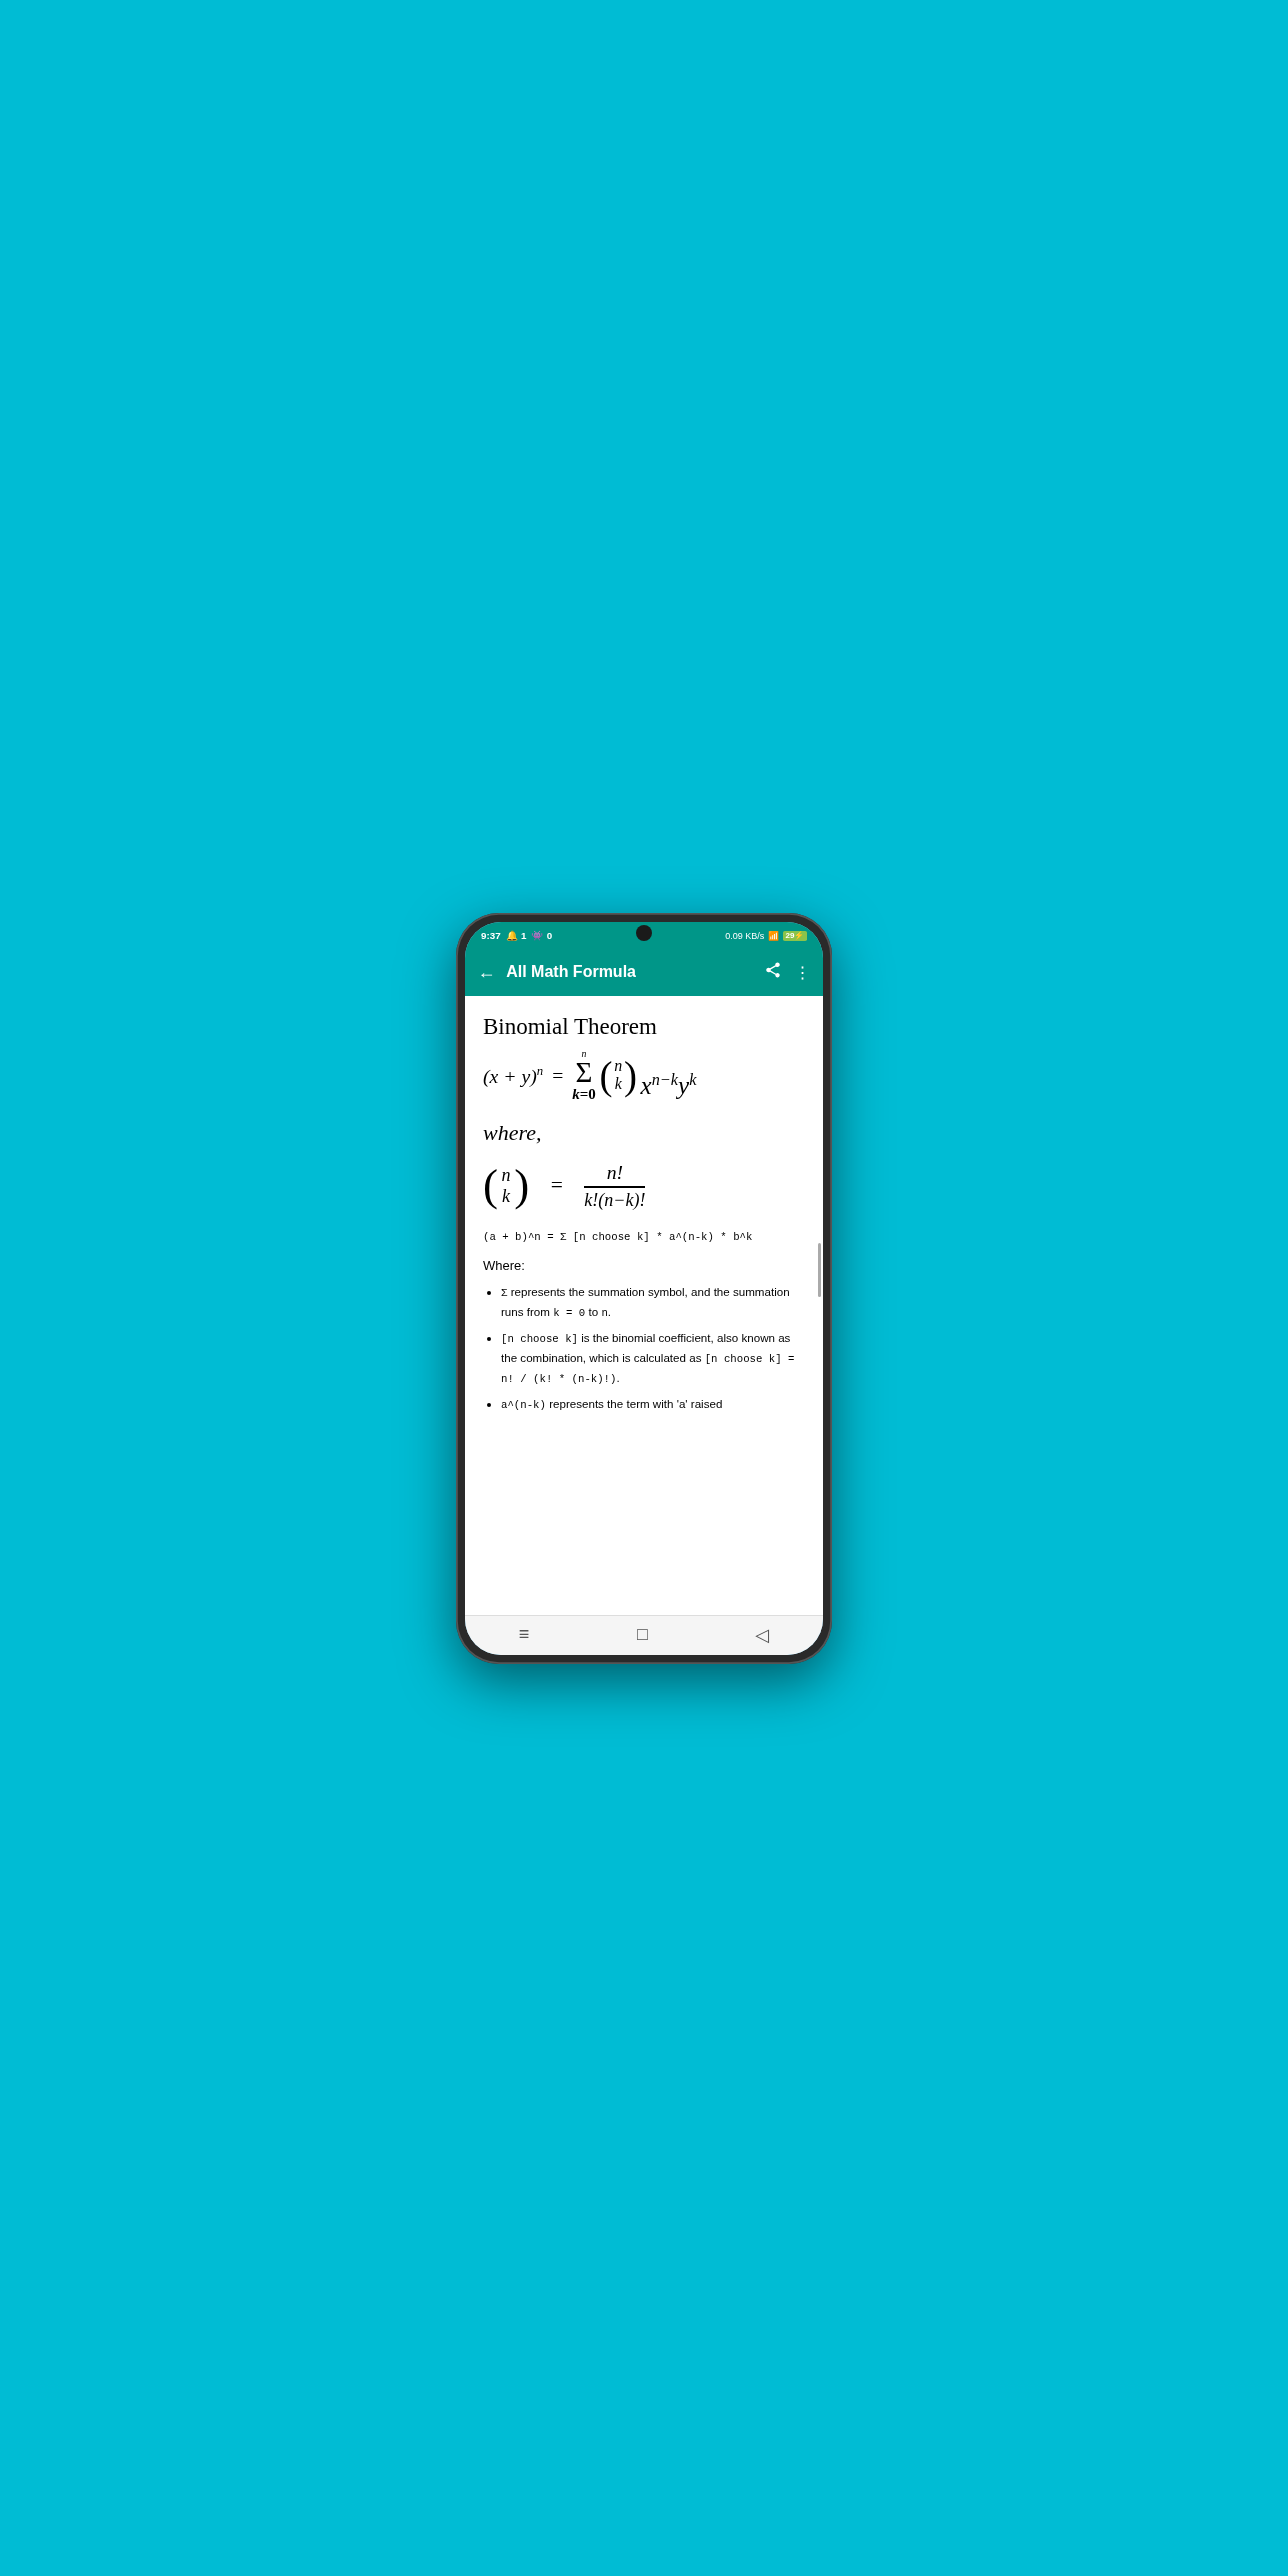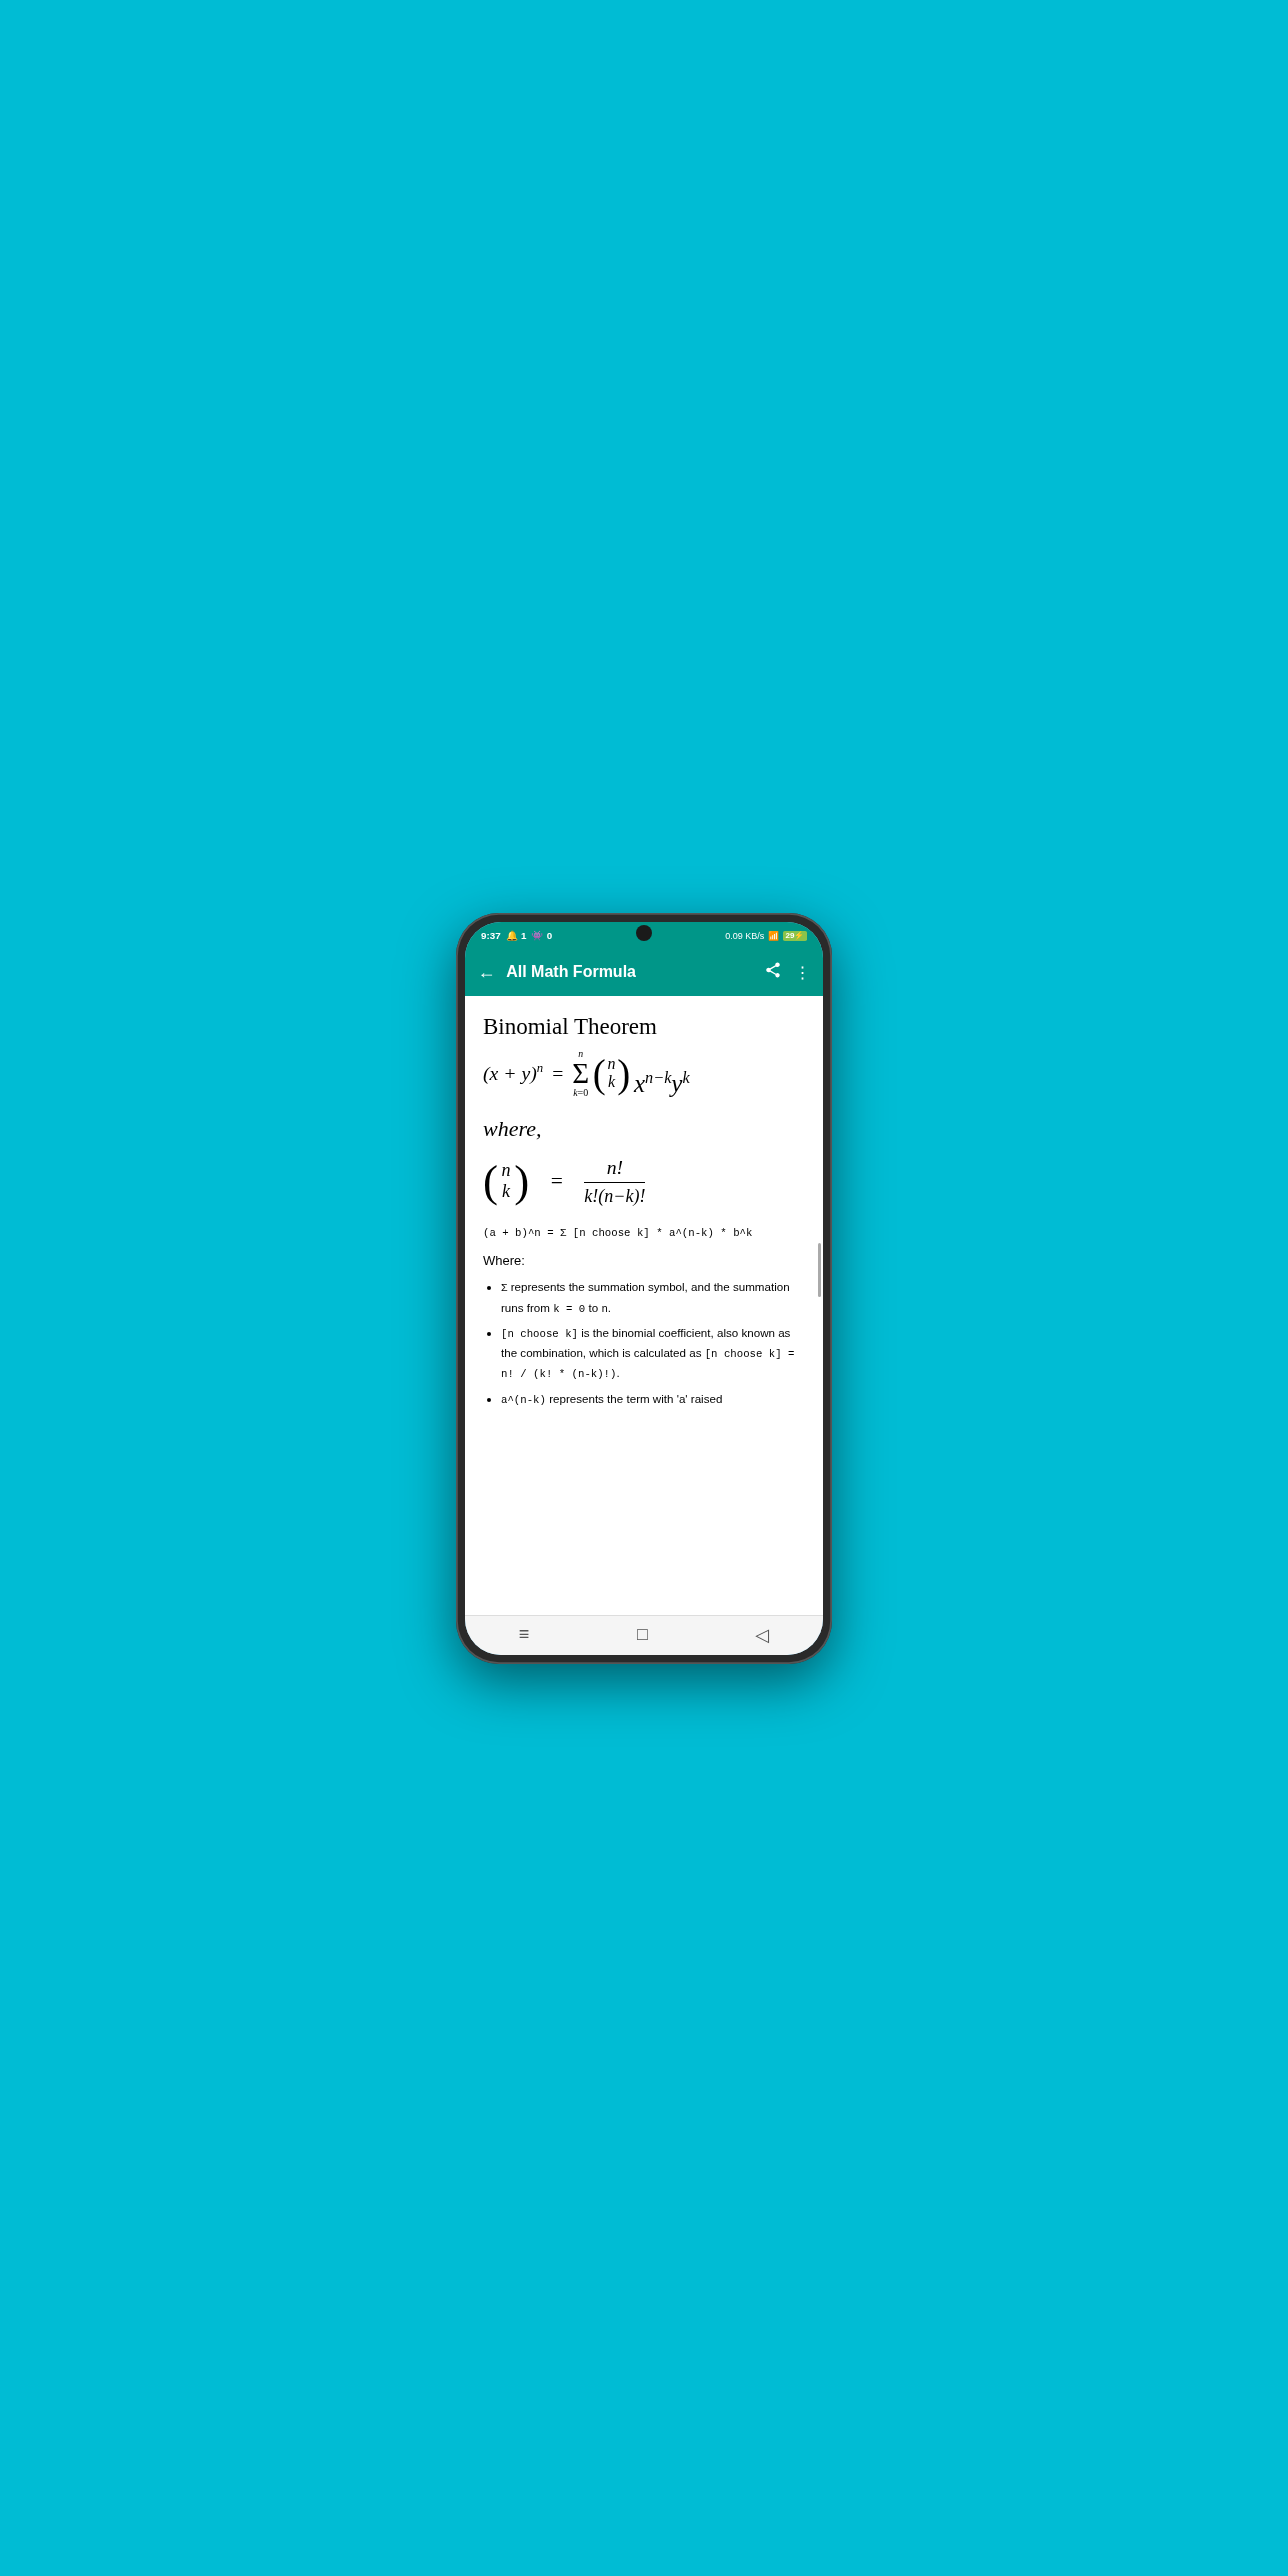--- a/index.html
+++ b/index.html
@@ -307,22 +307,23 @@
       font-size: 10.7px;
       gap: 0;
     }
 
     .sigma-big {
       font-size: 29px;
       line-height: 1;
     }
 
     .sigma-sub {
-      font-size: 10px;
+      font-size: 15px;
       line-height: 1;
+      font-weight: bold;
     }
 
     .sigma-sup {
       font-size: 9.8px;
       line-height: 1;
     }
 
     .binom-coeff {
       display: flex;
       align-items: center;

